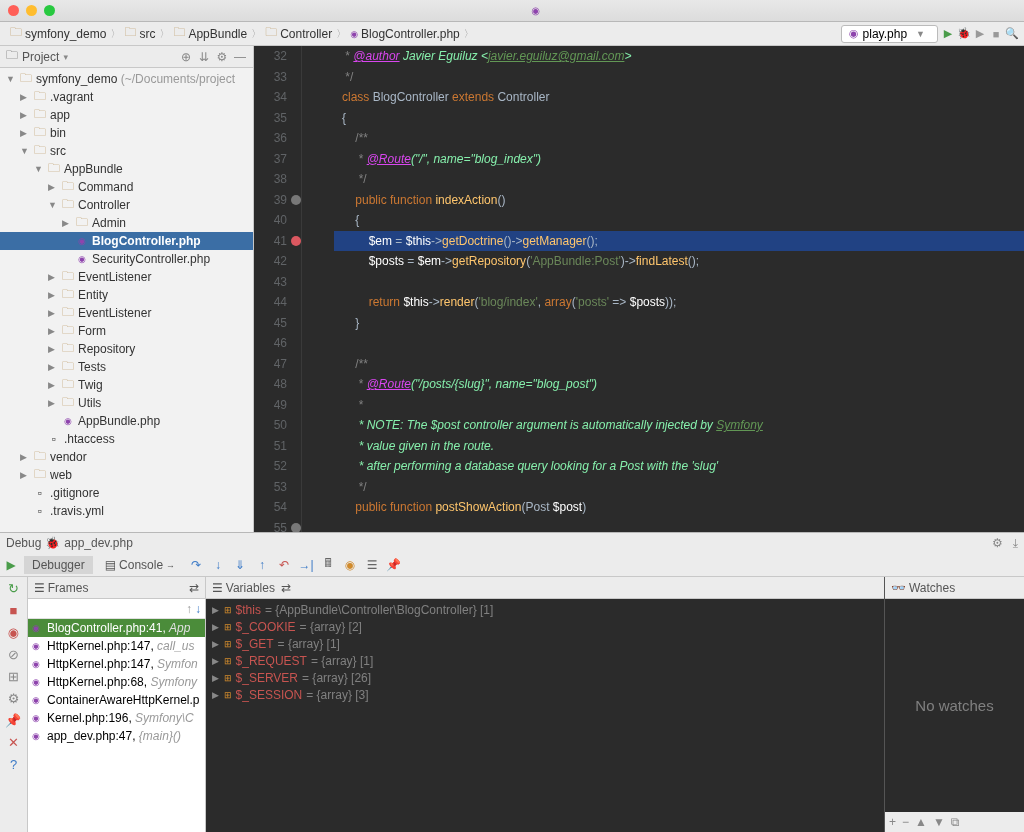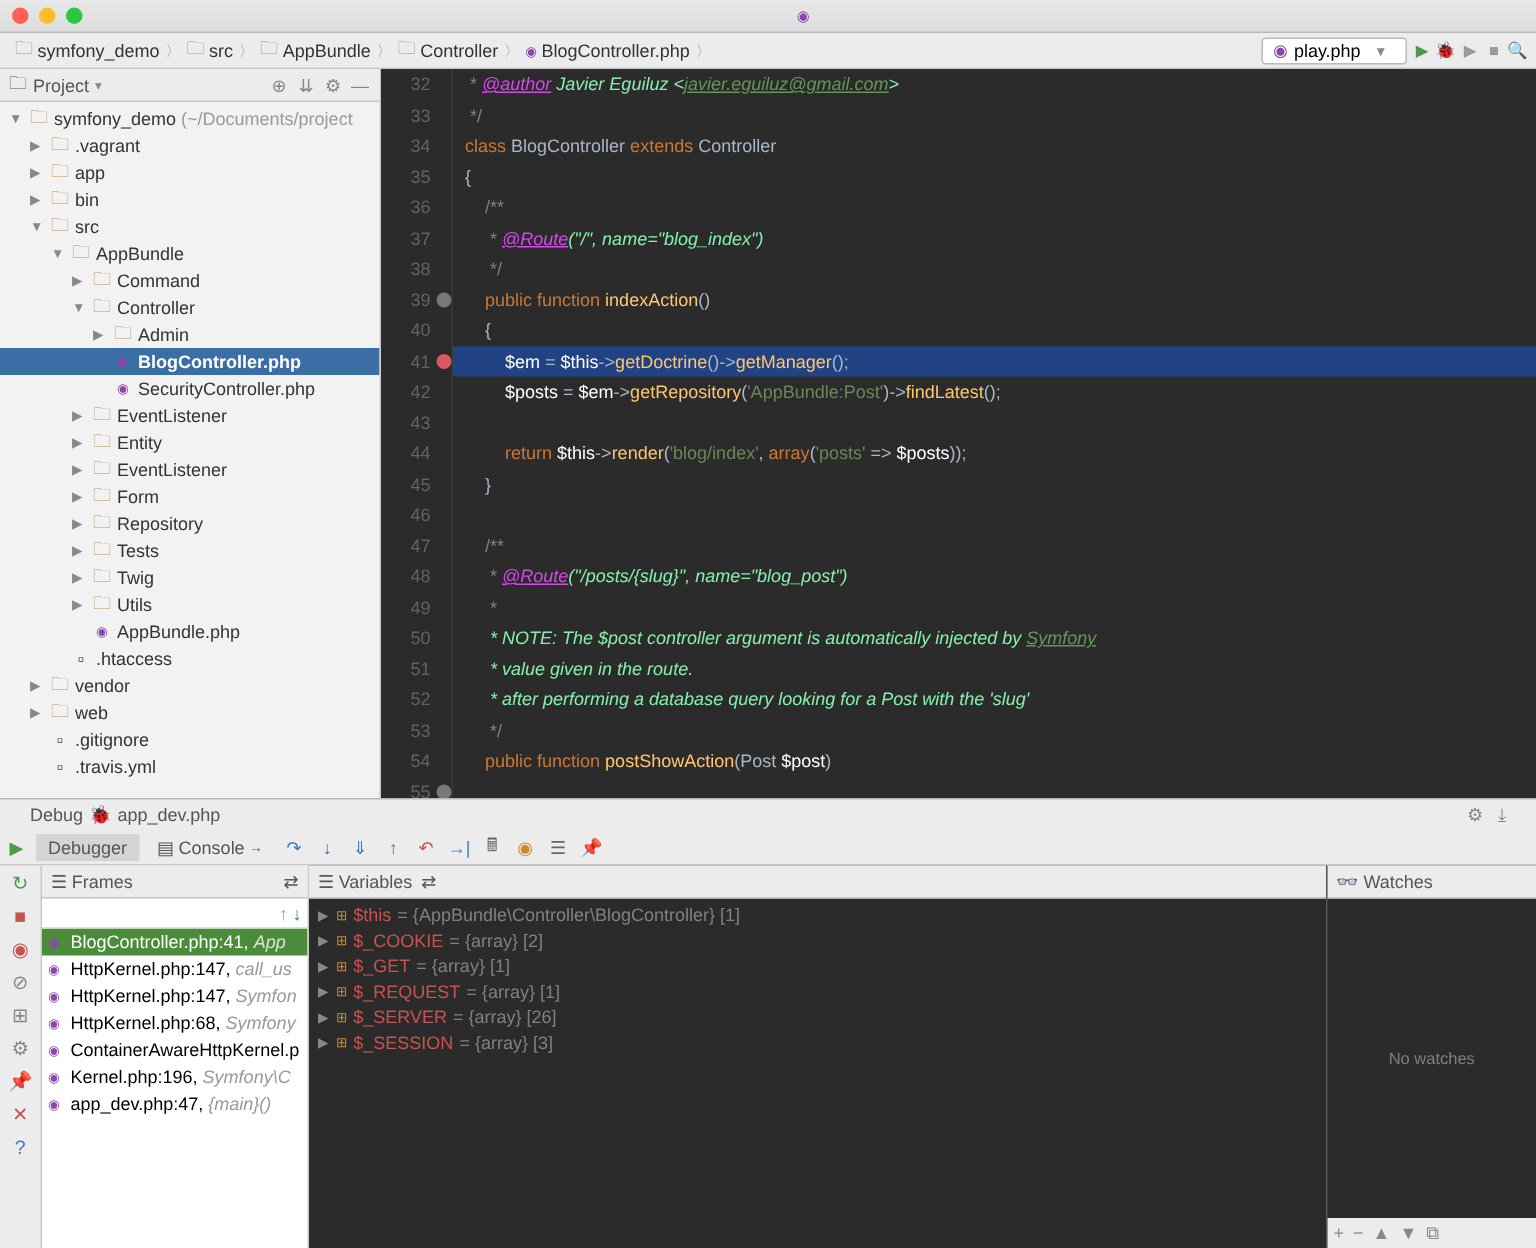--- a/index.html
+++ b/index.html
@@ -24,39 +24,39 @@
 .tool-header .spacer { flex: 1; }
 .tool-header .hicon { width: 14px; cursor: pointer; color: #888; text-align: center; }
 .tree { flex: 1; overflow: auto; color: #333; padding-top: 2px; }
 .tree-row { height: 18px; display: flex; align-items: center; gap: 3px; padding-left: 6px; cursor: pointer; white-space: nowrap; }
 .tree-row.selected { background: #3b6ea5; color: #fff; }
 .tree-row .arrow { width: 10px; color: #888; font-size: 9px; }
 .tree-row.selected .arrow { color: #fff; }
 .tree-row .ficon { width: 14px; text-align: center; }
 .folder-icon { color: #b8955c; }
 .php-icon { color: #8e44ad; font-size: 9px; }
-.editor { flex: 1; background: #2b2b2b; display: flex; overflow: hidden; font-family: Menlo, Monaco, monospace; }
+.editor { flex: 1; background: #2b2b2b; display: flex; overflow: hidden; font-family: Menlo, Monaco, monospace; gap: 32px; }
 .gutter { width: 48px; background: #2b2b2b; color: #606366; text-align: right; padding-right: 14px; font-size: 12px; line-height: 20.5px; position: relative; border-right: 1px solid #3a3a3a; }
 .gutter .ln { height: 20.5px; position: relative; }
 .gutter .bp { position: absolute; right: -14px; top: 5px; width: 10px; height: 10px; border-radius: 50%; background: #db5860; }
 .gutter .gm { position: absolute; right: -14px; top: 5px; width: 10px; height: 10px; border-radius: 50%; background: #787878; }
 .code { flex: 1; color: #a9b7c6; font-size: 12px; line-height: 20.5px; overflow: hidden; }
 .code-line { height: 20.5px; padding-left: 8px; white-space: pre; }
 .code-line.hl { background: #214283; }
 .kw { color: #cc7832; }
 .fn { color: #ffc66d; }
 .str { color: #6a8759; }
 .var { color: #ffffff; }
 .cmt { color: #808080; }
 .doc { color: #86efac; font-style: italic; }
 .doctag { color: #d946ef; font-style: italic; text-decoration: underline; }
 .doclink { color: #629755; font-style: italic; text-decoration: underline; }
 .type { color: #a9b7c6; }
 .debug-panel { height: 300px; background: #ececec; border-top: 1px solid #b8b8b8; display: flex; flex-direction: column; }
-.debug-title { height: 20px; display: flex; align-items: center; padding: 0 20px; color: #555; gap: 4px; }
+.debug-title { height: 20px; display: flex; align-items: center; padding: 0 6px; color: #555; gap: 4px; }
 .debug-title .spacer { flex: 1; }
 .debug-tabs { height: 24px; display: flex; align-items: center; padding: 0 2px; border-bottom: 1px solid #c8c8c8; gap: 4px; }
 .debug-tab { padding: 2px 8px; cursor: pointer; color: #555; display: flex; align-items: center; gap: 3px; }
 .debug-tab.active { background: #d5d5d5; }
 .debug-tabs .dicon { width: 18px; height: 18px; display: flex; align-items: center; justify-content: center; cursor: pointer; color: #666; }
 .debug-body { flex: 1; display: flex; overflow: hidden; }
 .debug-left { width: 28px; background: #ececec; border-right: 1px solid #c8c8c8; display: flex; flex-direction: column; align-items: center; padding-top: 4px; gap: 6px; }
 .debug-left .dlicon { width: 16px; height: 16px; cursor: pointer; font-size: 13px; text-align: center; }
 .frames-panel { width: 178px; background: #fff; border-right: 1px solid #c8c8c8; display: flex; flex-direction: column; }
 .panel-hdr { height: 22px; background: #ececec; border-bottom: 1px solid #c8c8c8; display: flex; align-items: center; padding: 0 6px; color: #555; gap: 3px; }
@@ -70,21 +70,21 @@
 .frame-row.selected .frame-emph { color: #e0e0e0; }
 .vars-panel { flex: 1; background: #2b2b2b; display: flex; flex-direction: column; }
 .vars-hdr { height: 22px; background: #ececec; border-bottom: 1px solid #c8c8c8; display: flex; align-items: center; padding: 0 6px; color: #555; gap: 3px; }
 .vars-list { flex: 1; overflow: auto; color: #a9b7c6; font-family: Menlo, monospace; font-size: 11px; padding: 2px 0; }
 .var-row { height: 17px; display: flex; align-items: center; gap: 4px; padding-left: 6px; }
 .var-row .varrow { color: #888; width: 8px; font-size: 9px; }
 .var-name { color: #c75450; }
 .var-val { color: #808080; }
 .watches-panel { width: 140px; background: #2b2b2b; border-left: 1px solid #555; display: flex; flex-direction: column; }
 .watches-hdr { height: 22px; background: #ececec; border-bottom: 1px solid #c8c8c8; display: flex; align-items: center; padding: 0 6px; color: #555; gap: 3px; }
-.watches-body { flex: 1; display: flex; align-items: center; justify-content: center; color: #808080; font-size: 11px; text-align: center; }
+.watches-body { flex: 1; display: flex; align-items: center; justify-content: center; color: #808080; font-size: 15px; text-align: center; }
 .watches-foot { height: 20px; background: #ececec; display: flex; align-items: center; padding: 0 4px; gap: 6px; color: #888; }
 </style>
 </head>
 <body>
 
 <div class="titlebar">
   <div class="traffic">
     <div class="tl red"></div>
     <div class="tl yellow"></div>
     <div class="tl green"></div>

